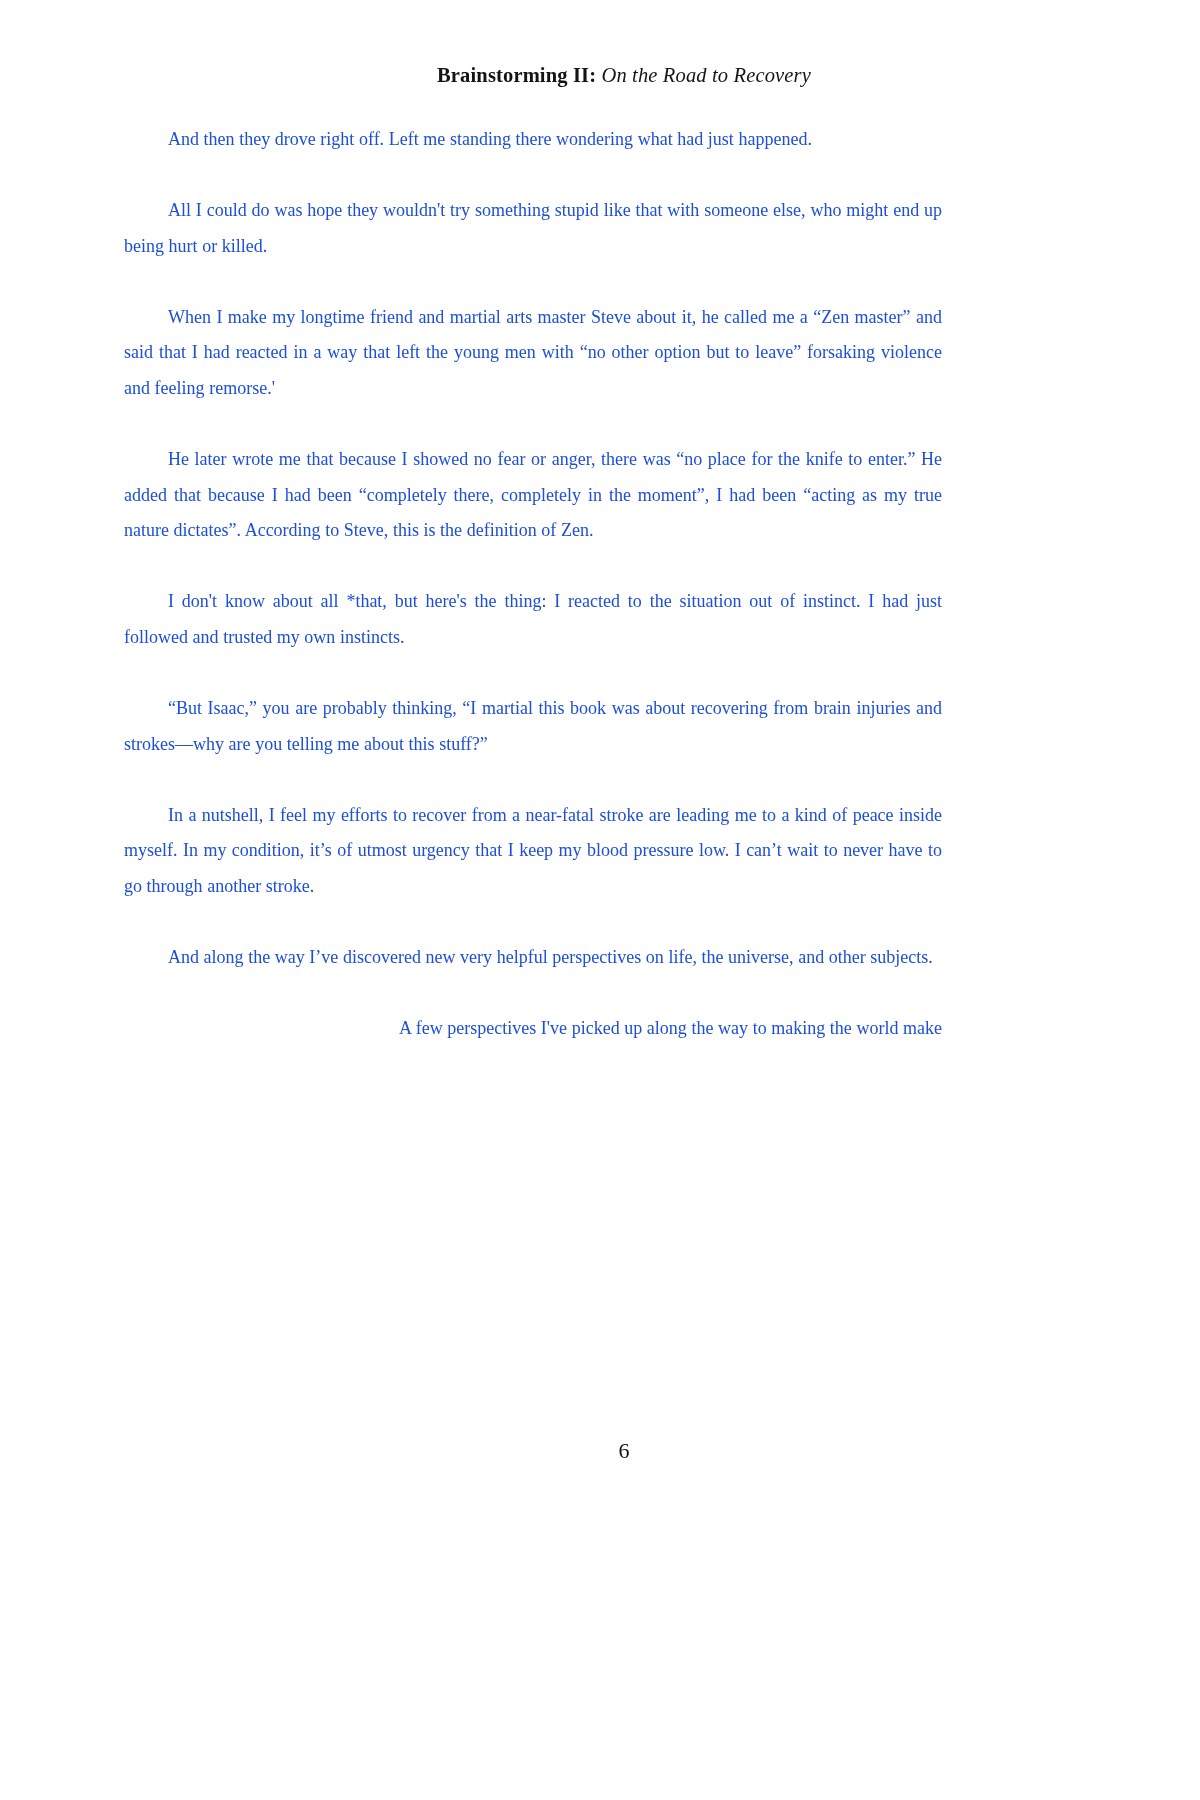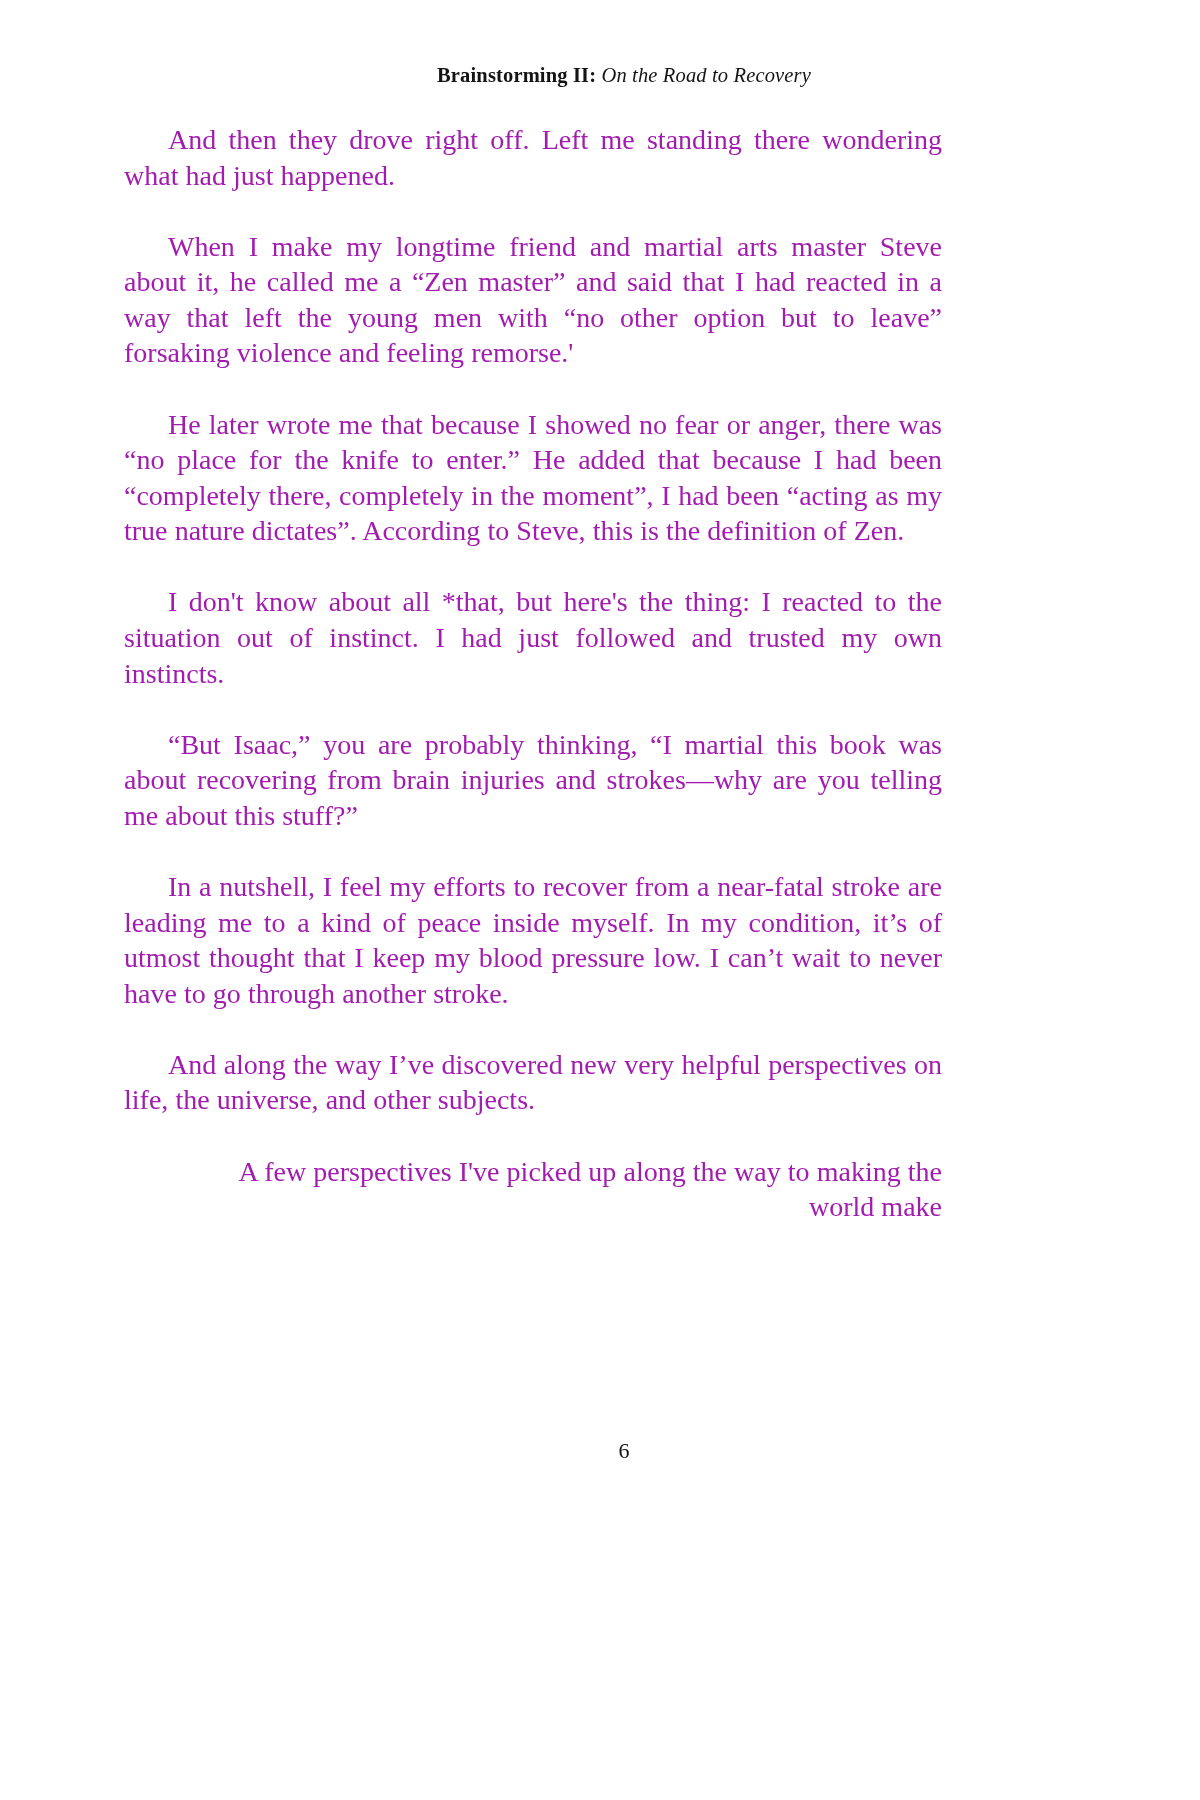--- a/index.html
+++ b/index.html
@@ -45,26 +45,26 @@
   }
   .body-col {
     position: absolute;
     top: 122px;
     left: 100px;
     width: 818px;
   }
   p.para {
     margin: 0 0 0 0;
     padding: 0;
-    font-size: 28px;
+    font-size: 18px;
     line-height: 35.6px;
     text-align: justify;
     text-indent: 44px;
     text-justify: inter-word;
-    color: #a21caf;
+    color: #1d4ed8;
     word-spacing: 0.1px;
   }
   p.para + p.para {
     margin-top: 35.5px;
   }
   p.para.last-partial {
     text-align: right;
   }
   .page-number {
     position: absolute;
@@ -81,24 +81,25 @@
 
 <div class="page">
 
   <div class="running-head">
     <span class="rh-title">Brainstorming II</span><span class="rh-sep">:</span>
     <span class="rh-sub">On the Road to Recovery</span>
   </div>
 
   <div class="body-col">
     <p class="para">And then they drove right off. Left me standing there wondering what had just happened.</p>
+    <p class="para">All I could do was hope they wouldn't try something stupid like that with someone else, who might end up being hurt or killed.</p>
     <p class="para">When I make my longtime friend and martial arts master Steve about it, he called me a “Zen master” and said that I had reacted in a way that left the young men with “no other option but to leave” forsaking violence and feeling remorse.'</p>
     <p class="para">He later wrote me that because I showed no fear or anger, there was “no place for the knife to enter.” He added that because I had been “completely there, completely in the moment”, I had been “acting as my true nature dictates”. According to Steve, this is the definition of Zen.</p>
     <p class="para">I don't know about all *that, but here's the thing: I reacted to the situation out of instinct. I had just followed and trusted my own instincts.</p>
     <p class="para">“But Isaac,” you are probably thinking, “I martial this book was about recovering from brain injuries and strokes—why are you telling me about this stuff?”</p>
-    <p class="para">In a nutshell, I feel my efforts to recover from a near-fatal stroke are leading me to a kind of peace inside myself. In my condition, it’s of utmost thought that I keep my blood pressure low. I can’t wait to never have to go through another stroke.</p>
+    <p class="para">In a nutshell, I feel my efforts to recover from a near-fatal stroke are leading me to a kind of peace inside myself. In my condition, it’s of utmost urgency that I keep my blood pressure low. I can’t wait to never have to go through another stroke.</p>
     <p class="para">And along the way I’ve discovered new very helpful perspectives on life, the universe, and other subjects.</p>
     <p class="para last-partial">A few perspectives I've picked up along the way to making the world make</p>
   </div>
 
   <div class="page-number">6</div>
 
 </div>
 
 </body></html>

